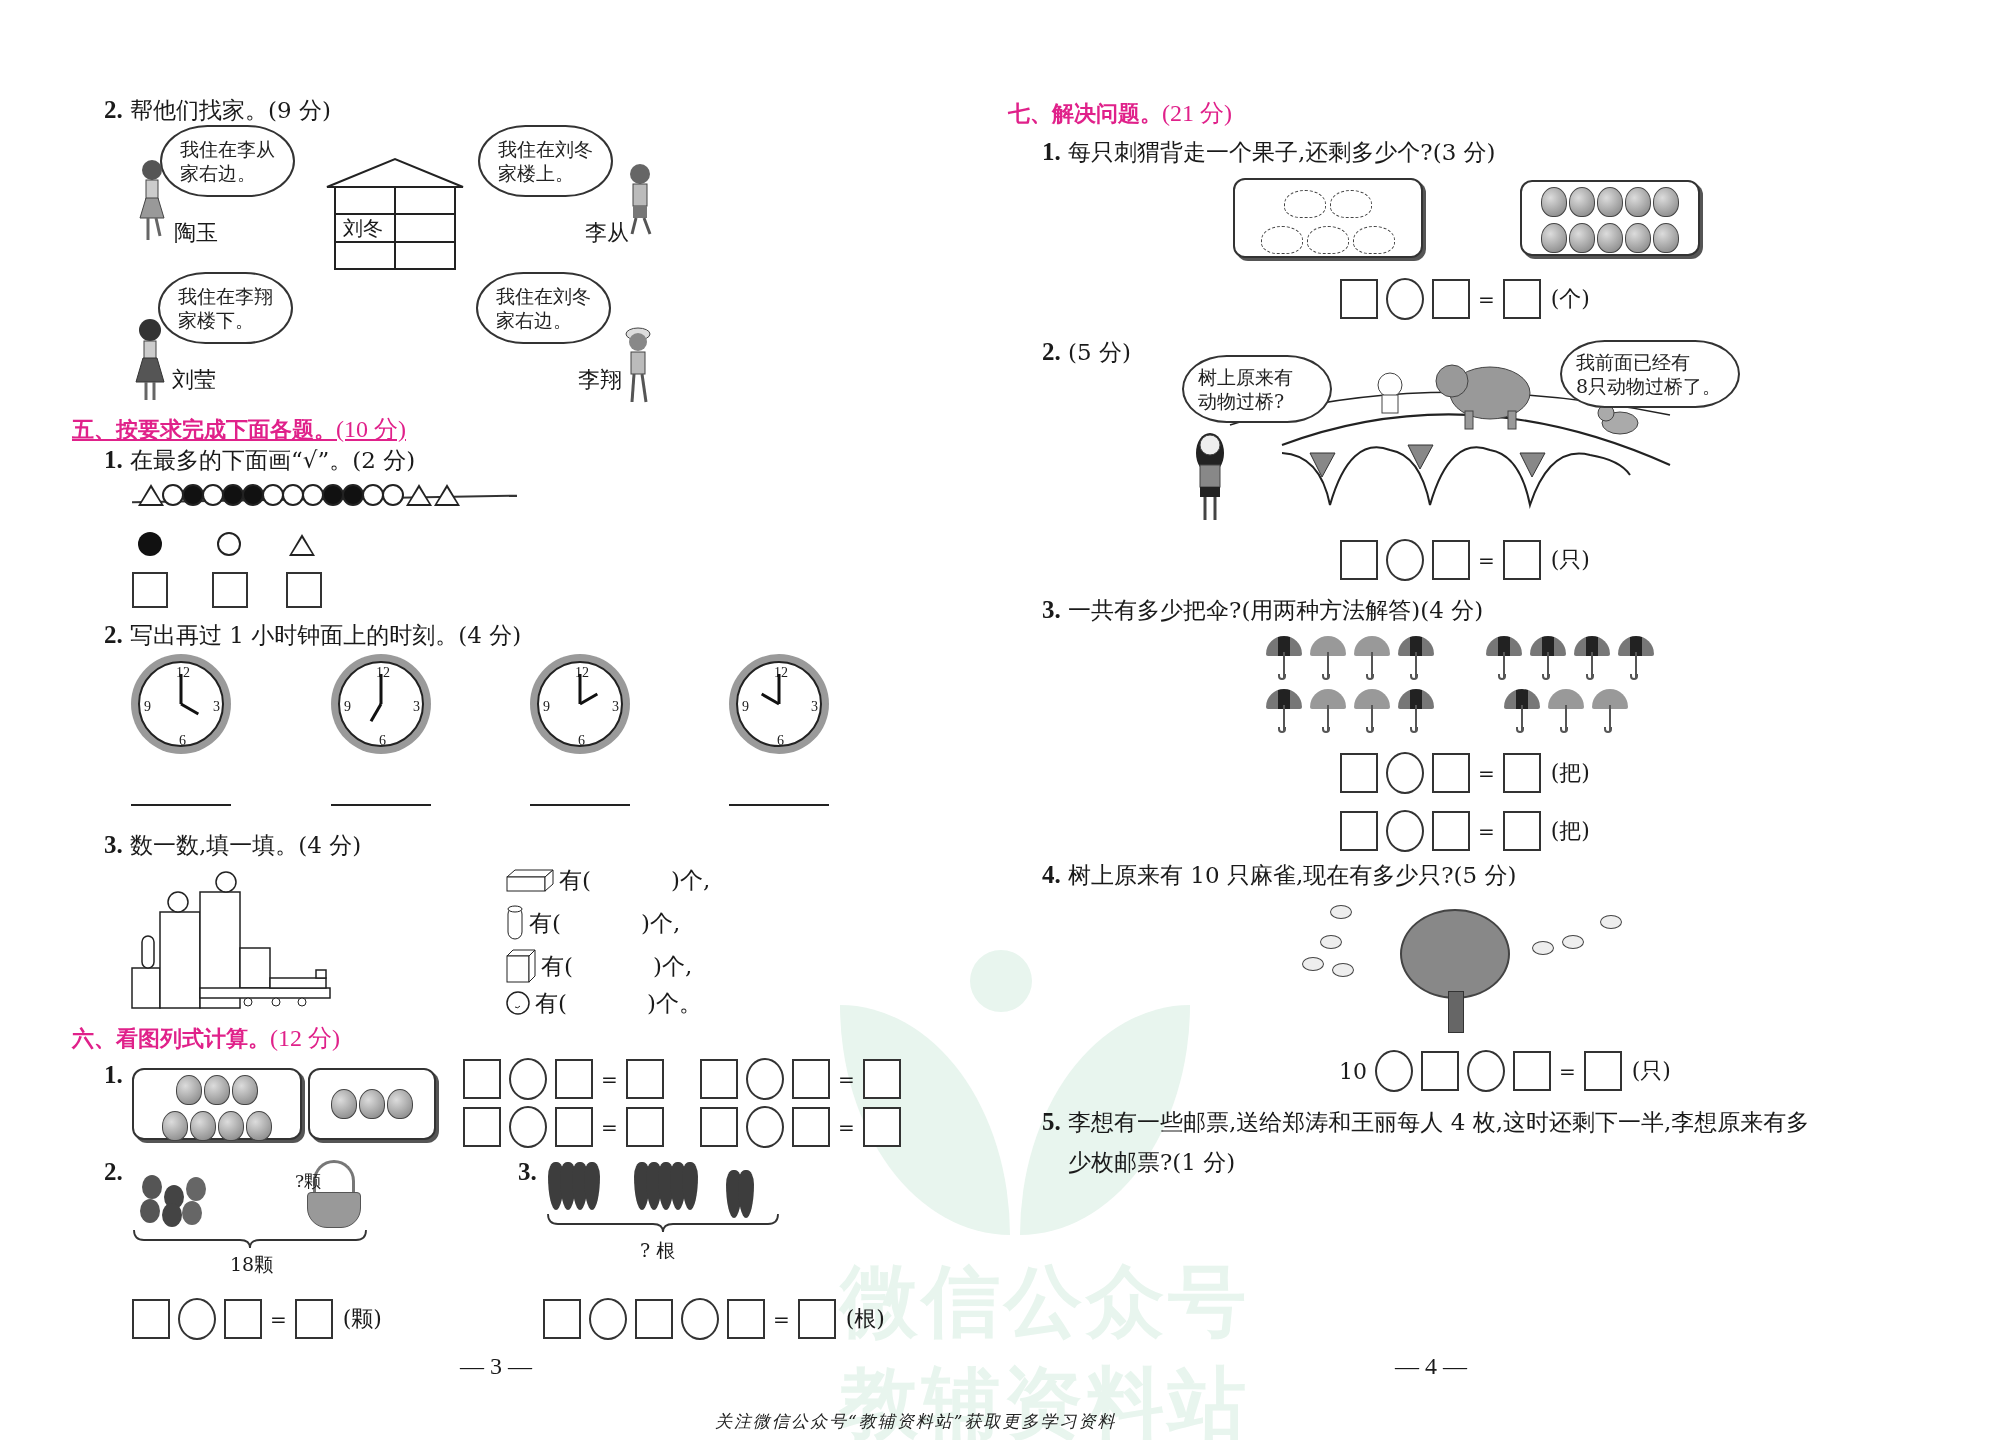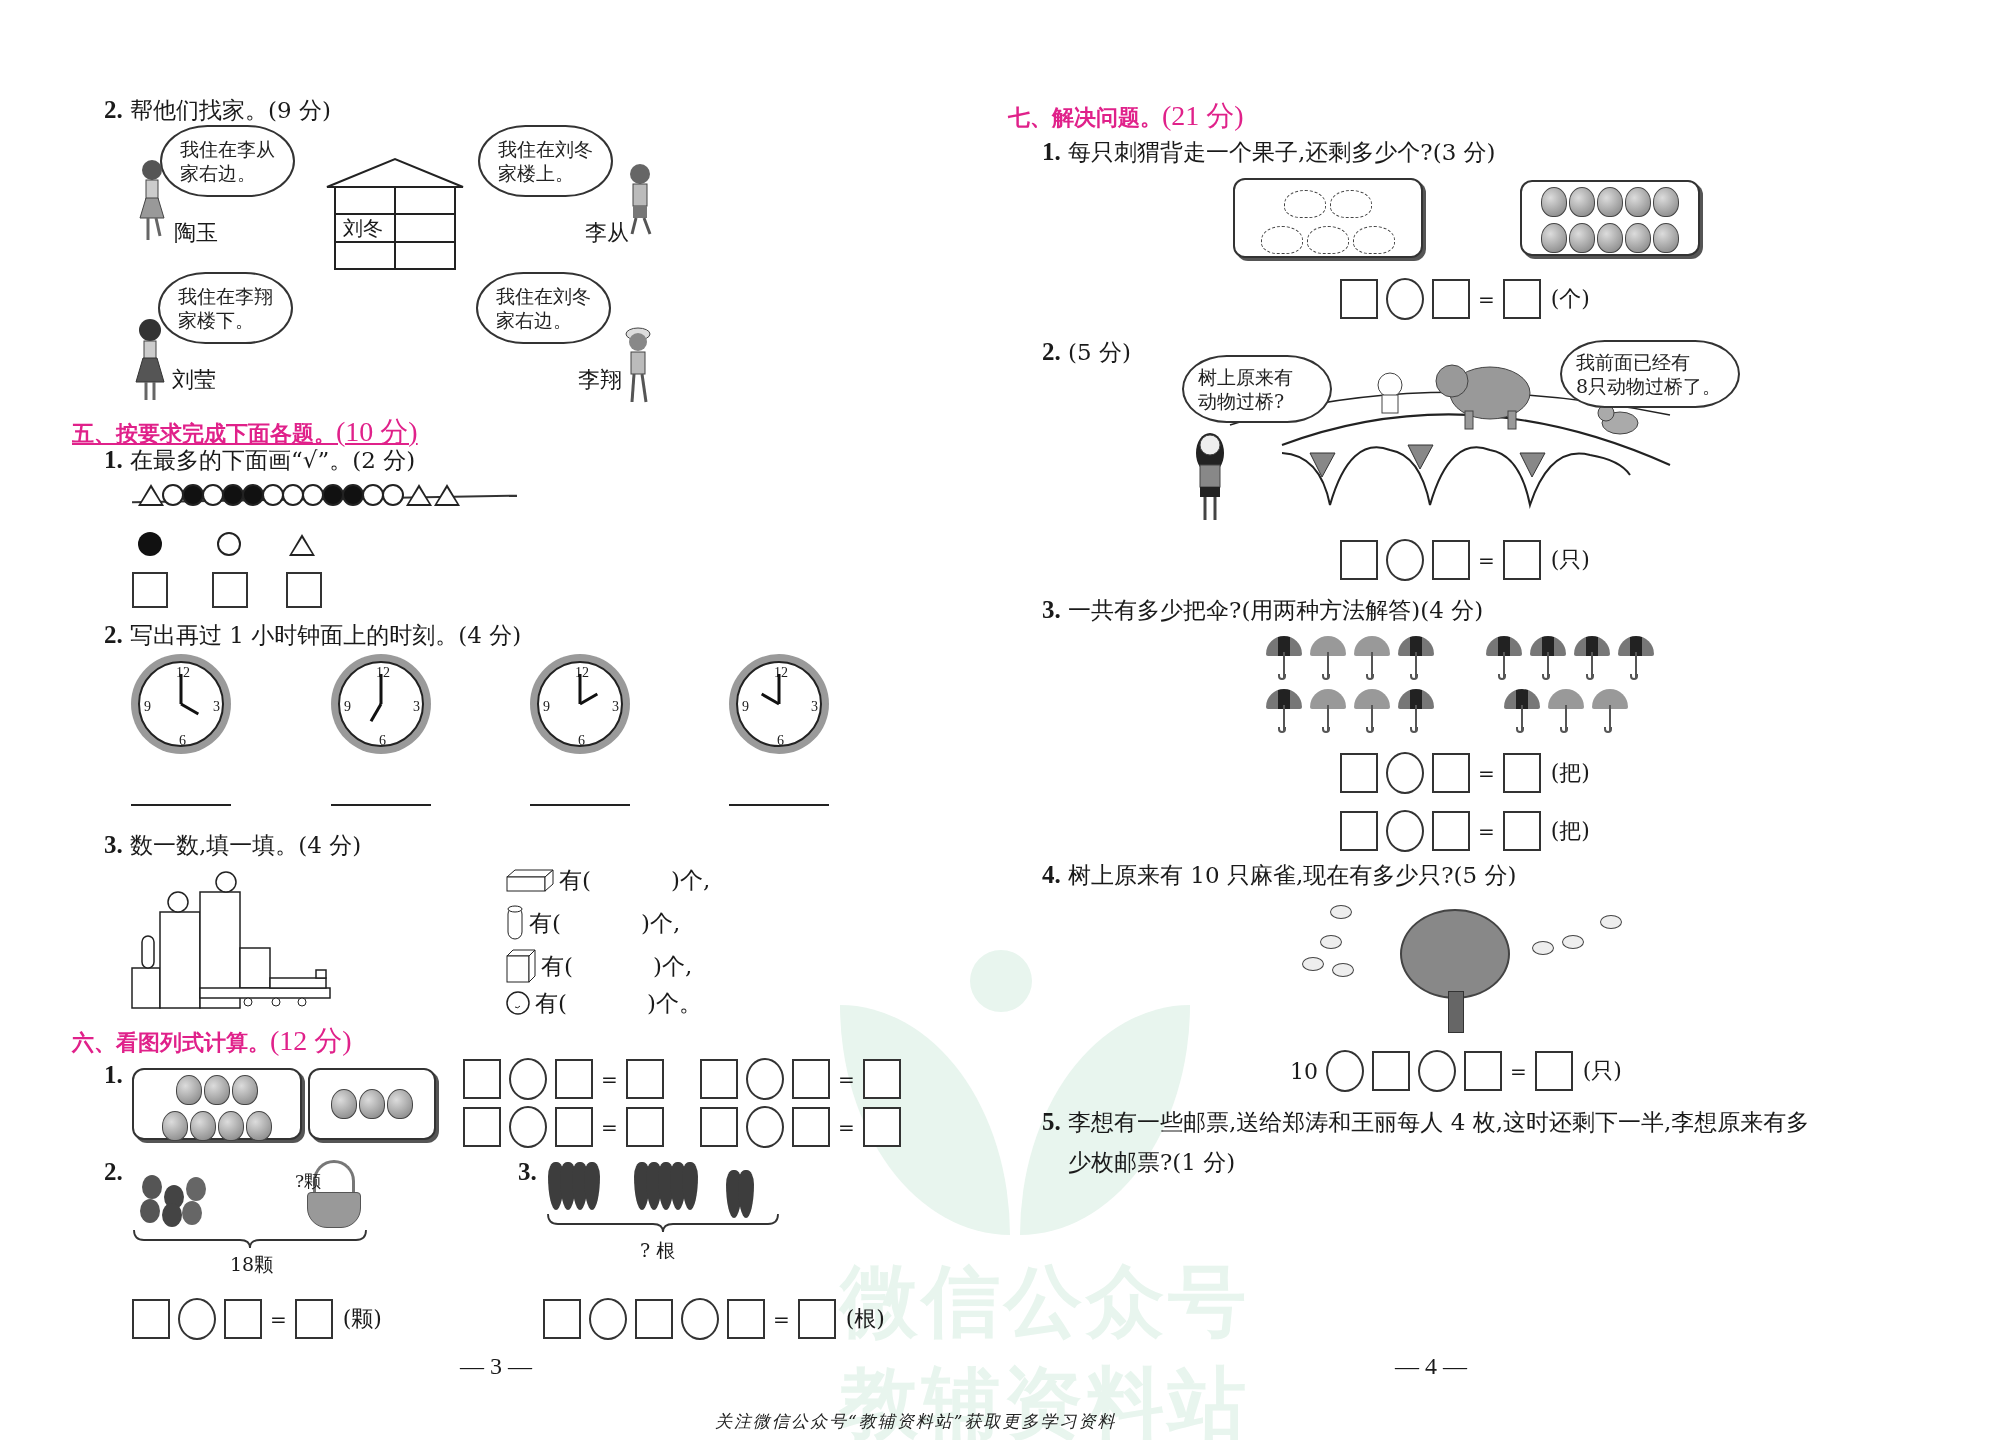--- a/index.html
+++ b/index.html
@@ -2,21 +2,21 @@
 <html><head>
 <meta charset="utf-8">
 <style>
   * { box-sizing: border-box; margin: 0; padding: 0; }
   html, body { width: 2000px; height: 1440px; background: #ffffff; overflow: hidden; }
   body { position: relative; font-family: "DejaVu Serif", "Liberation Serif", serif; color: #1a1a1a; }
   .abs { position: absolute; }
   .q { font-size: 23px; line-height: 30px; white-space: nowrap; }
   .q b { font-family: "Liberation Serif", serif; font-weight: bold; font-size: 25px; }
   .sec { font-family: "DejaVu Sans", sans-serif; font-size: 22px; color: #e0218a; font-weight: bold; white-space: nowrap; }
-  .sec .pts { font-weight: normal; font-family: "Liberation Serif", serif; font-size: 28px; }
+  .sec .pts { font-weight: normal; font-family: "Liberation Serif", serif; font-size: 24px; }
   .box { display: inline-block; border: 2px solid #333; background: #fff; vertical-align: middle; }
   .eq { display: flex; align-items: center; gap: 8px; font-size: 24px; }
   .eq .b { width: 38px; height: 40px; border: 2px solid #333; background: #fff; }
   .eq .o { width: 38px; height: 42px; border: 2px solid #333; border-radius: 50%; background: #fff; }
   .eq .eqs { font-family: "DejaVu Sans", sans-serif; font-size: 20px; }
   .eq .unit { font-size: 22px; margin-left: 2px; }
   .cloud { position: absolute; background: #fff; border: 2px solid #333; border-radius: 50px / 38px; font-size: 19px; line-height: 24px; padding: 10px 18px; color: #222; }
   .person { position: absolute; }
   .plabel { position: absolute; font-size: 22px; }
   .clock { position: absolute; width: 100px; height: 100px; border-radius: 50%; background: #9a9a9a; }
@@ -483,21 +483,21 @@
     <div style="position:absolute;left:100px;top:14px;width:110px;height:90px;border-radius:50%;background:#888;border:2px solid #444;"></div>
     <div style="position:absolute;left:148px;top:96px;width:16px;height:42px;background:#666;border:1px solid #333;"></div>
     <div class="bird" style="left:30px;top:10px;"></div>
     <div class="bird" style="left:20px;top:40px;"></div>
     <div class="bird" style="left:2px;top:62px;"></div>
     <div class="bird" style="left:32px;top:68px;"></div>
     <div class="bird" style="left:232px;top:46px;"></div>
     <div class="bird" style="left:262px;top:40px;"></div>
     <div class="bird" style="left:300px;top:20px;"></div>
   </div>
-  <div class="abs eq" style="left:1290px;top:1050px;text-align:right;">
+  <div class="abs eq" style="left:1339px;top:1050px;text-align:right;">
     <span style="font-size:22px;">10</span>
       <span class="o"></span>
       <span class="b"></span>
       <span class="o"></span>
       <span class="b"></span>
       <span class="eqs">=</span>
       <span class="b"></span>
       <span class="unit">(只)</span>
   </div>
 

